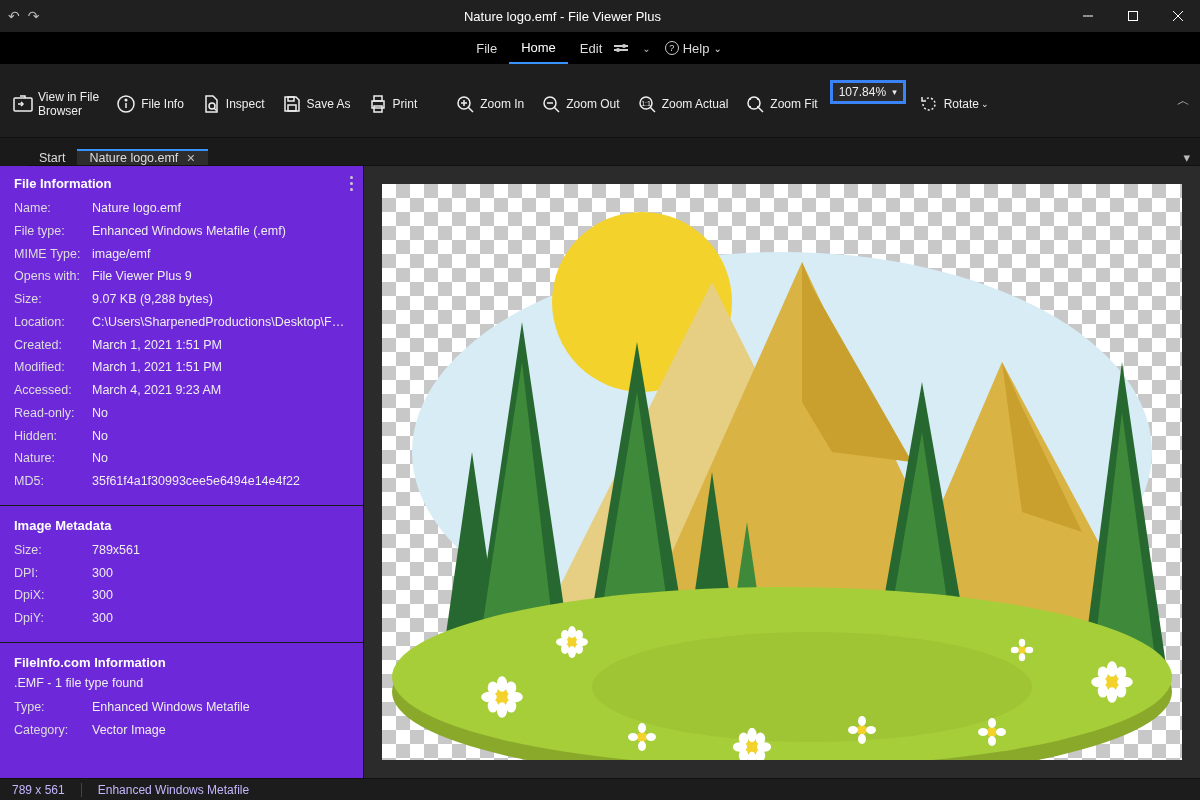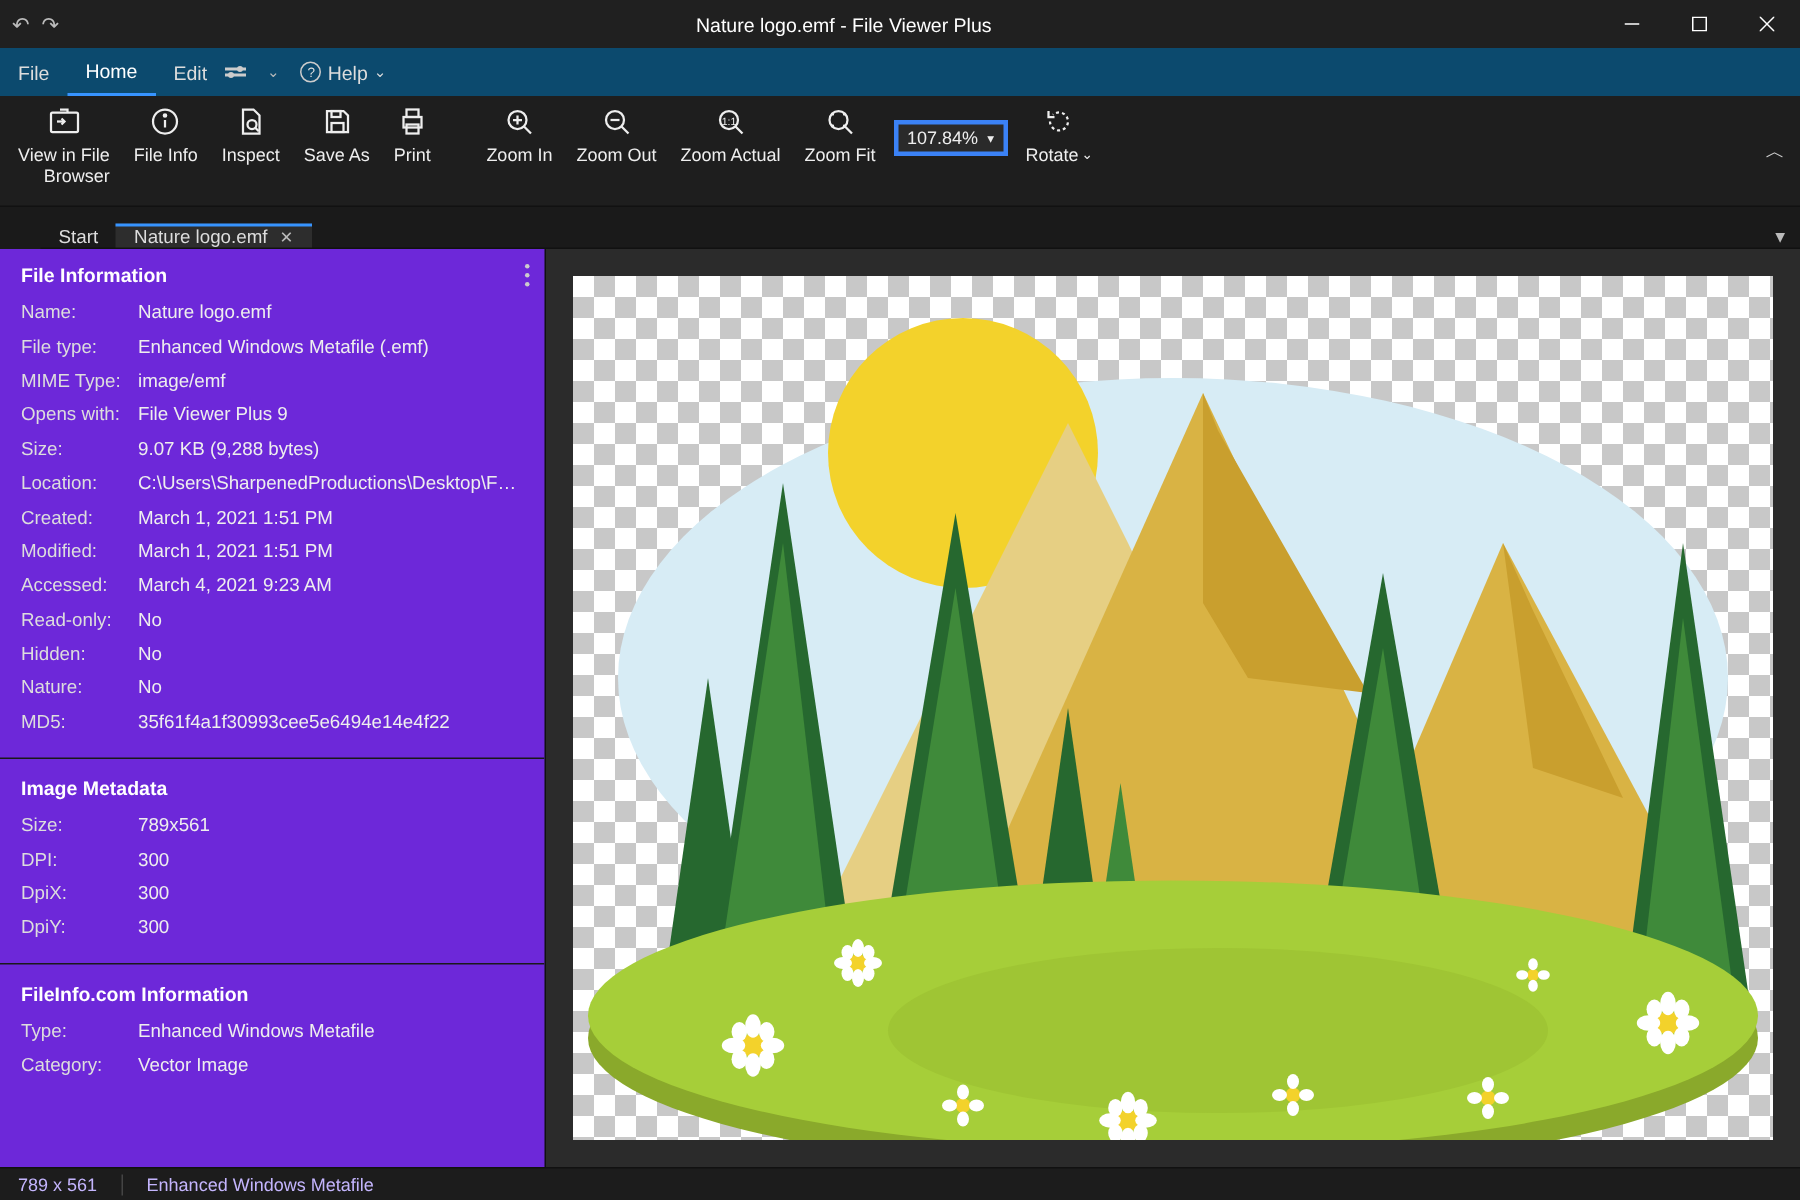--- a/index.html
+++ b/index.html
@@ -7,37 +7,37 @@
 
   
   .titlebar { height:32px; background:#202020; display:flex; align-items:center; }
   .tb-left { flex:0 0 60px; display:flex; align-items:center; gap:8px; padding-left:8px;}
   .tb-btn { color:#bbb; font-size:14px; }
   .tb-title { flex:1; text-align:center; color:#fff; font-size:13px;}
   .tb-right { display:flex; }
   .tb-win { width:45px; height:32px; display:flex; align-items:center; justify-content:center; color:#fff; }
 
   
-  .menubar { height:32px; display:flex; align-items:center; color:#ddd; background:#0c4a6e; justify-content:flex-start;}
+  .menubar { height:32px; display:flex; align-items:center; color:#ddd; background:#000000; justify-content:center;}
   .menubar-left{display:flex; align-items:center; height:100%;}
   .mi { padding:0 12px; height:100%; display:flex; align-items:center; cursor:default;}
   .mi.active { border-bottom:2px solid #3794ff; color:#fff;}
   .menubar-right{display:flex; align-items:center; gap:14px; padding-right:14px;}
   .help{display:flex; align-items:center; gap:4px;}
   .circle{width:14px;height:14px;border:1px solid #ccc;border-radius:50%; font-size:9px; display:flex;align-items:center;justify-content:center;}
   .sliders-icon{display:flex;flex-direction:column;gap:2px;}
   .sliders-icon span{display:block;width:14px;height:2px;background:#ccc;position:relative;}
   .sliders-icon span::after{content:"";width:4px;height:4px;background:#ccc;position:absolute;top:-1px;border-radius:2px;}
   .sliders-icon span:nth-child(1)::after{right:2px;}
   .sliders-icon span:nth-child(2)::after{left:2px;}
 
   
   .toolbar { height:74px; background:#1e1e1e; display:flex; align-items:center; color:#eee; border-bottom:1px solid #111; position:relative;}
   .tgroup { display:flex; padding:0 4px; height:100%;}
-  .tbtn { display:flex; flex-direction:column; align-items:center; justify-content:flex-start; padding:6px 8px 0 8px; text-align:right; font-size:12px; gap:4px;}
+  .tbtn { display:flex; align-items:center; justify-content:flex-start; padding:6px 8px 0 8px; text-align:left; font-size:12px; gap:4px;}
   .tbtn .ico{width:22px;height:22px; display:flex;align-items:center;justify-content:center;}
   .tsep{width:1px;background:#3a3a3a; margin:6px 6px;}
   .zoom-combo{height:24px;border:3px solid #3b82f6;background:#2a2a2a;display:flex;align-items:center;justify-content:space-between;padding:0 6px; width:76px; margin:0 4px 18px 4px; align-self:center; font-size:12px;}
   .collapse-caret{position:absolute;right:10px;top:50%;transform:translateY(-50%);color:#ccc;}
 
   
   .tabstrip { height:28px; background:#1a1a1a; display:flex; align-items:flex-end; color:#ddd; border-bottom:1px solid #111;margin-left:27px;}
   .tab { display:flex; align-items:center; padding:0 12px; gap:8px; font-size:12.5px;}
   .tab.inactive { background:transparent;}
   .tab.active { background:#2d2d2d; border-top:2px solid #3794ff;}
@@ -334,20 +334,21 @@
           <div class="kv-key">DpiX:</div>
           <div class="kv-val">300</div>
         </div>
         <div class="kv-row">
           <div class="kv-key">DpiY:</div>
           <div class="kv-val">300</div>
         </div>
       </div>
     <div class="panel-div"></div>
     <div class="panel-sub">FileInfo.com Information</div>
+    <div class="panel-note">.EMF - 1 file type found</div>
     <div class="kv-list" id="ficom-list">
         <div class="kv-row">
           <div class="kv-key">Type:</div>
           <div class="kv-val">Enhanced Windows Metafile</div>
         </div>
         <div class="kv-row">
           <div class="kv-key">Category:</div>
           <div class="kv-val">Vector Image</div>
         </div>
       </div>

